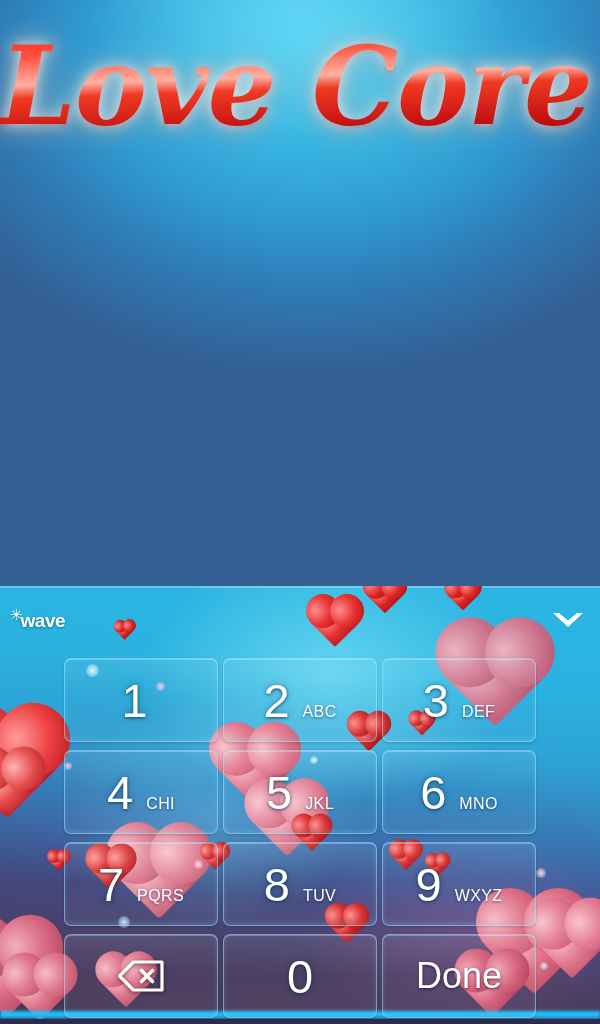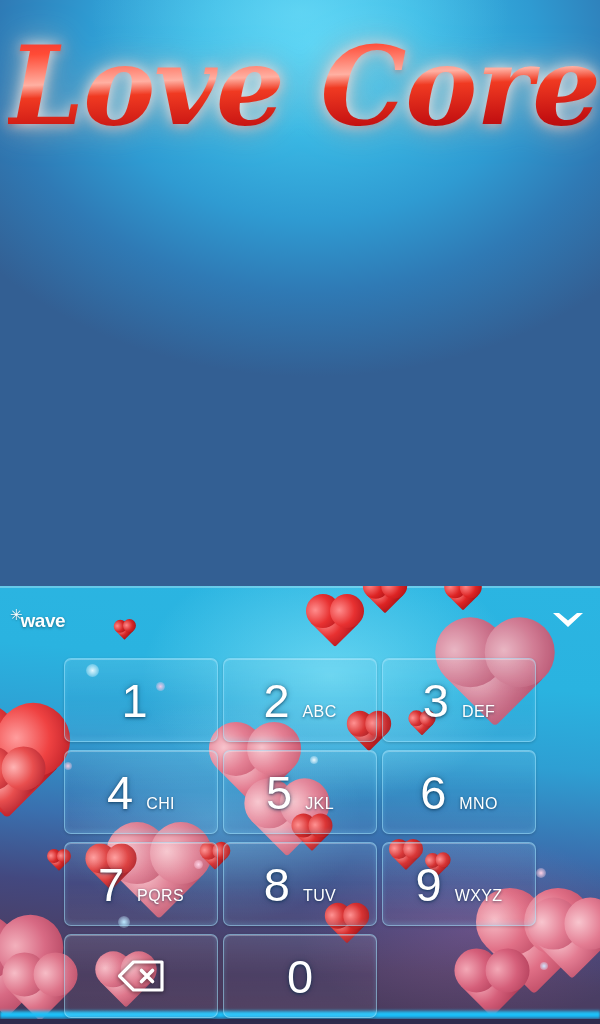--- a/index.html
+++ b/index.html
@@ -21,21 +21,21 @@
     overflow:hidden;
   }
   #wallpaper::after {
     content:""; position:absolute; left:0; top:0; width:100%; height:100%;
     background:radial-gradient(ellipse 300px 180px at 50% 2%, rgba(130,235,255,.42) 0%, rgba(130,235,255,0) 70%);
     pointer-events:none;
   }
 
   
   #title-wrap {
-    position:absolute; left:0; top:24px; width:600px; text-align:right;
+    position:absolute; left:0; top:24px; width:600px; text-align:left;
     z-index:3;
   }
   #title {
     font-family:"DejaVu Serif", serif;
     font-style:italic; font-weight:700;
     font-size:108px; line-height:1.16;
     letter-spacing:-1px;
     background:linear-gradient(178deg,#e8272a 0%,#ff4b36 22%,#ffb0a2 43%,#f03a22 52%,#c41111 78%,#9c0606 100%);
     -webkit-background-clip:text; background-clip:text;
     color:transparent; -webkit-text-fill-color:transparent;
@@ -363,20 +363,25 @@
             <path d="M16.5 3 L45 3 L45 31 L16.5 31 L2.5 17 Z" fill="none" stroke="#ffffff" stroke-width="3.2" stroke-linejoin="round"></path>
             <path d="M24.5 11.5 L35.5 22.5 M35.5 11.5 L24.5 22.5" stroke="#ffffff" stroke-width="3.6" stroke-linecap="round"></path>
           </svg>
         </span>
       </div>
       <div class="key centered">
         <span class="key-inner">
             <span class="key-num">0</span>
           </span>
       </div>
+      <div class="key centered">
+        <span class="key-inner">
+            <span class="key-word">Done</span>
+          </span>
+      </div>
 
     </div>
 
     <div id="kb-bottom-strip"></div>
     <div id="kb-bottom-dark"></div>
   </div>
 
 </div>
 
 </body></html>

